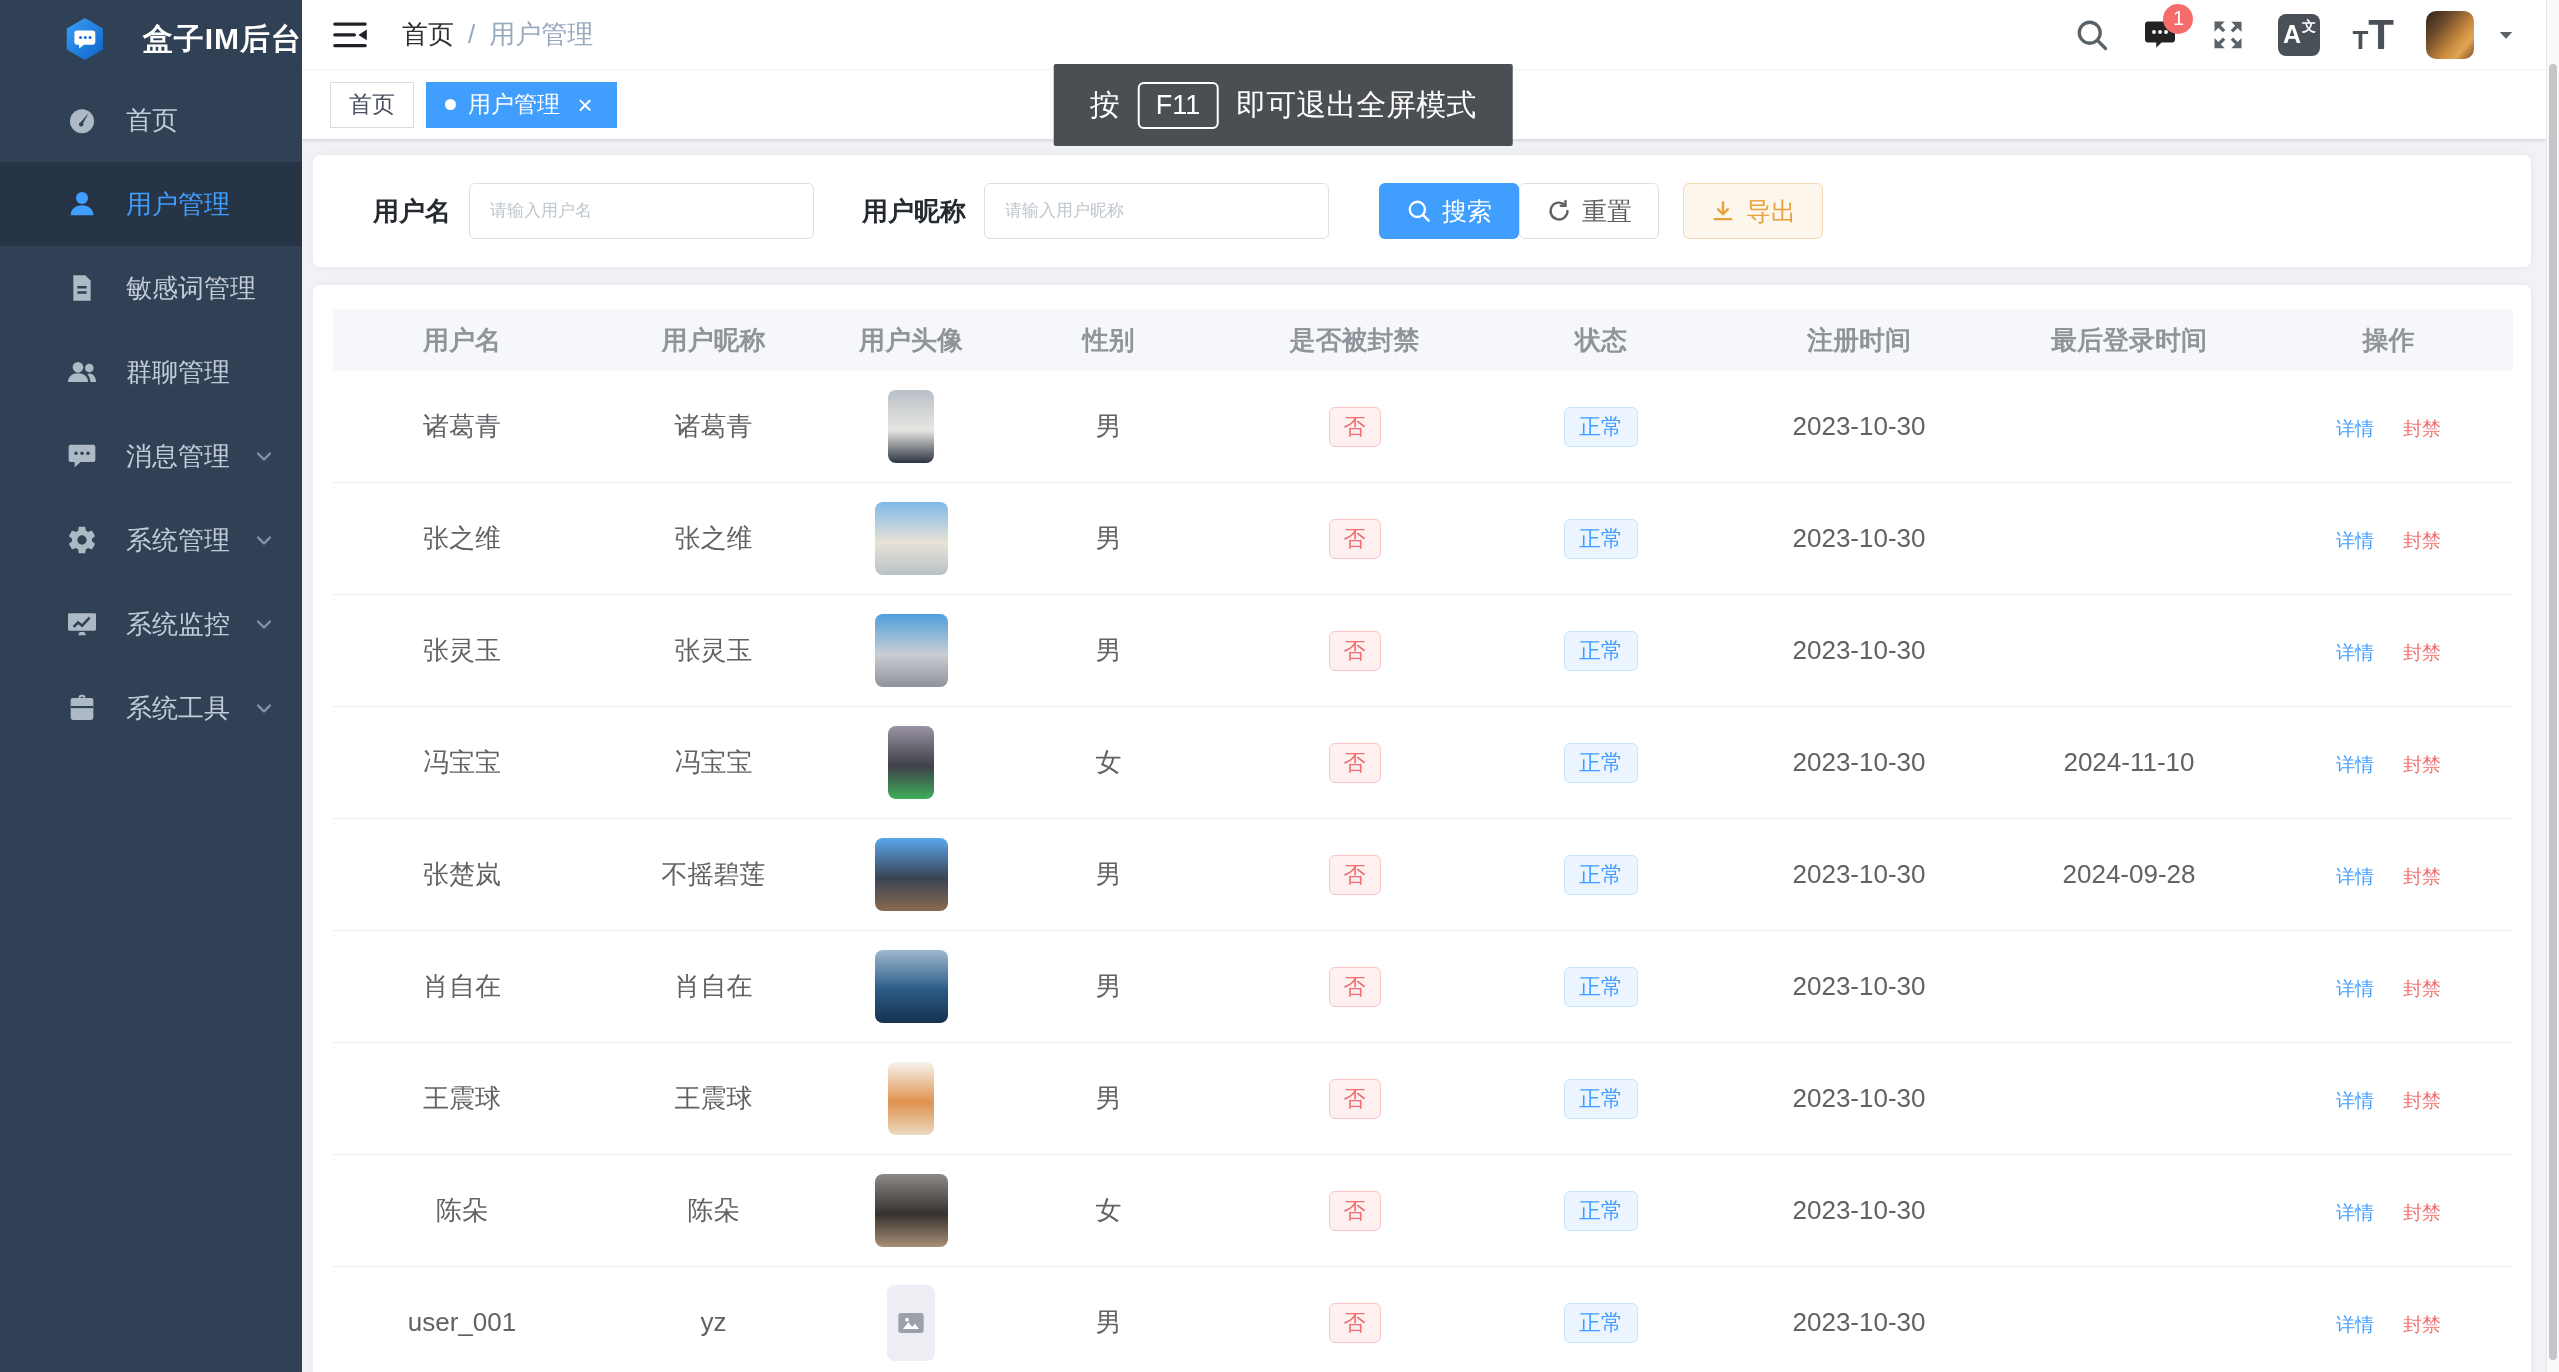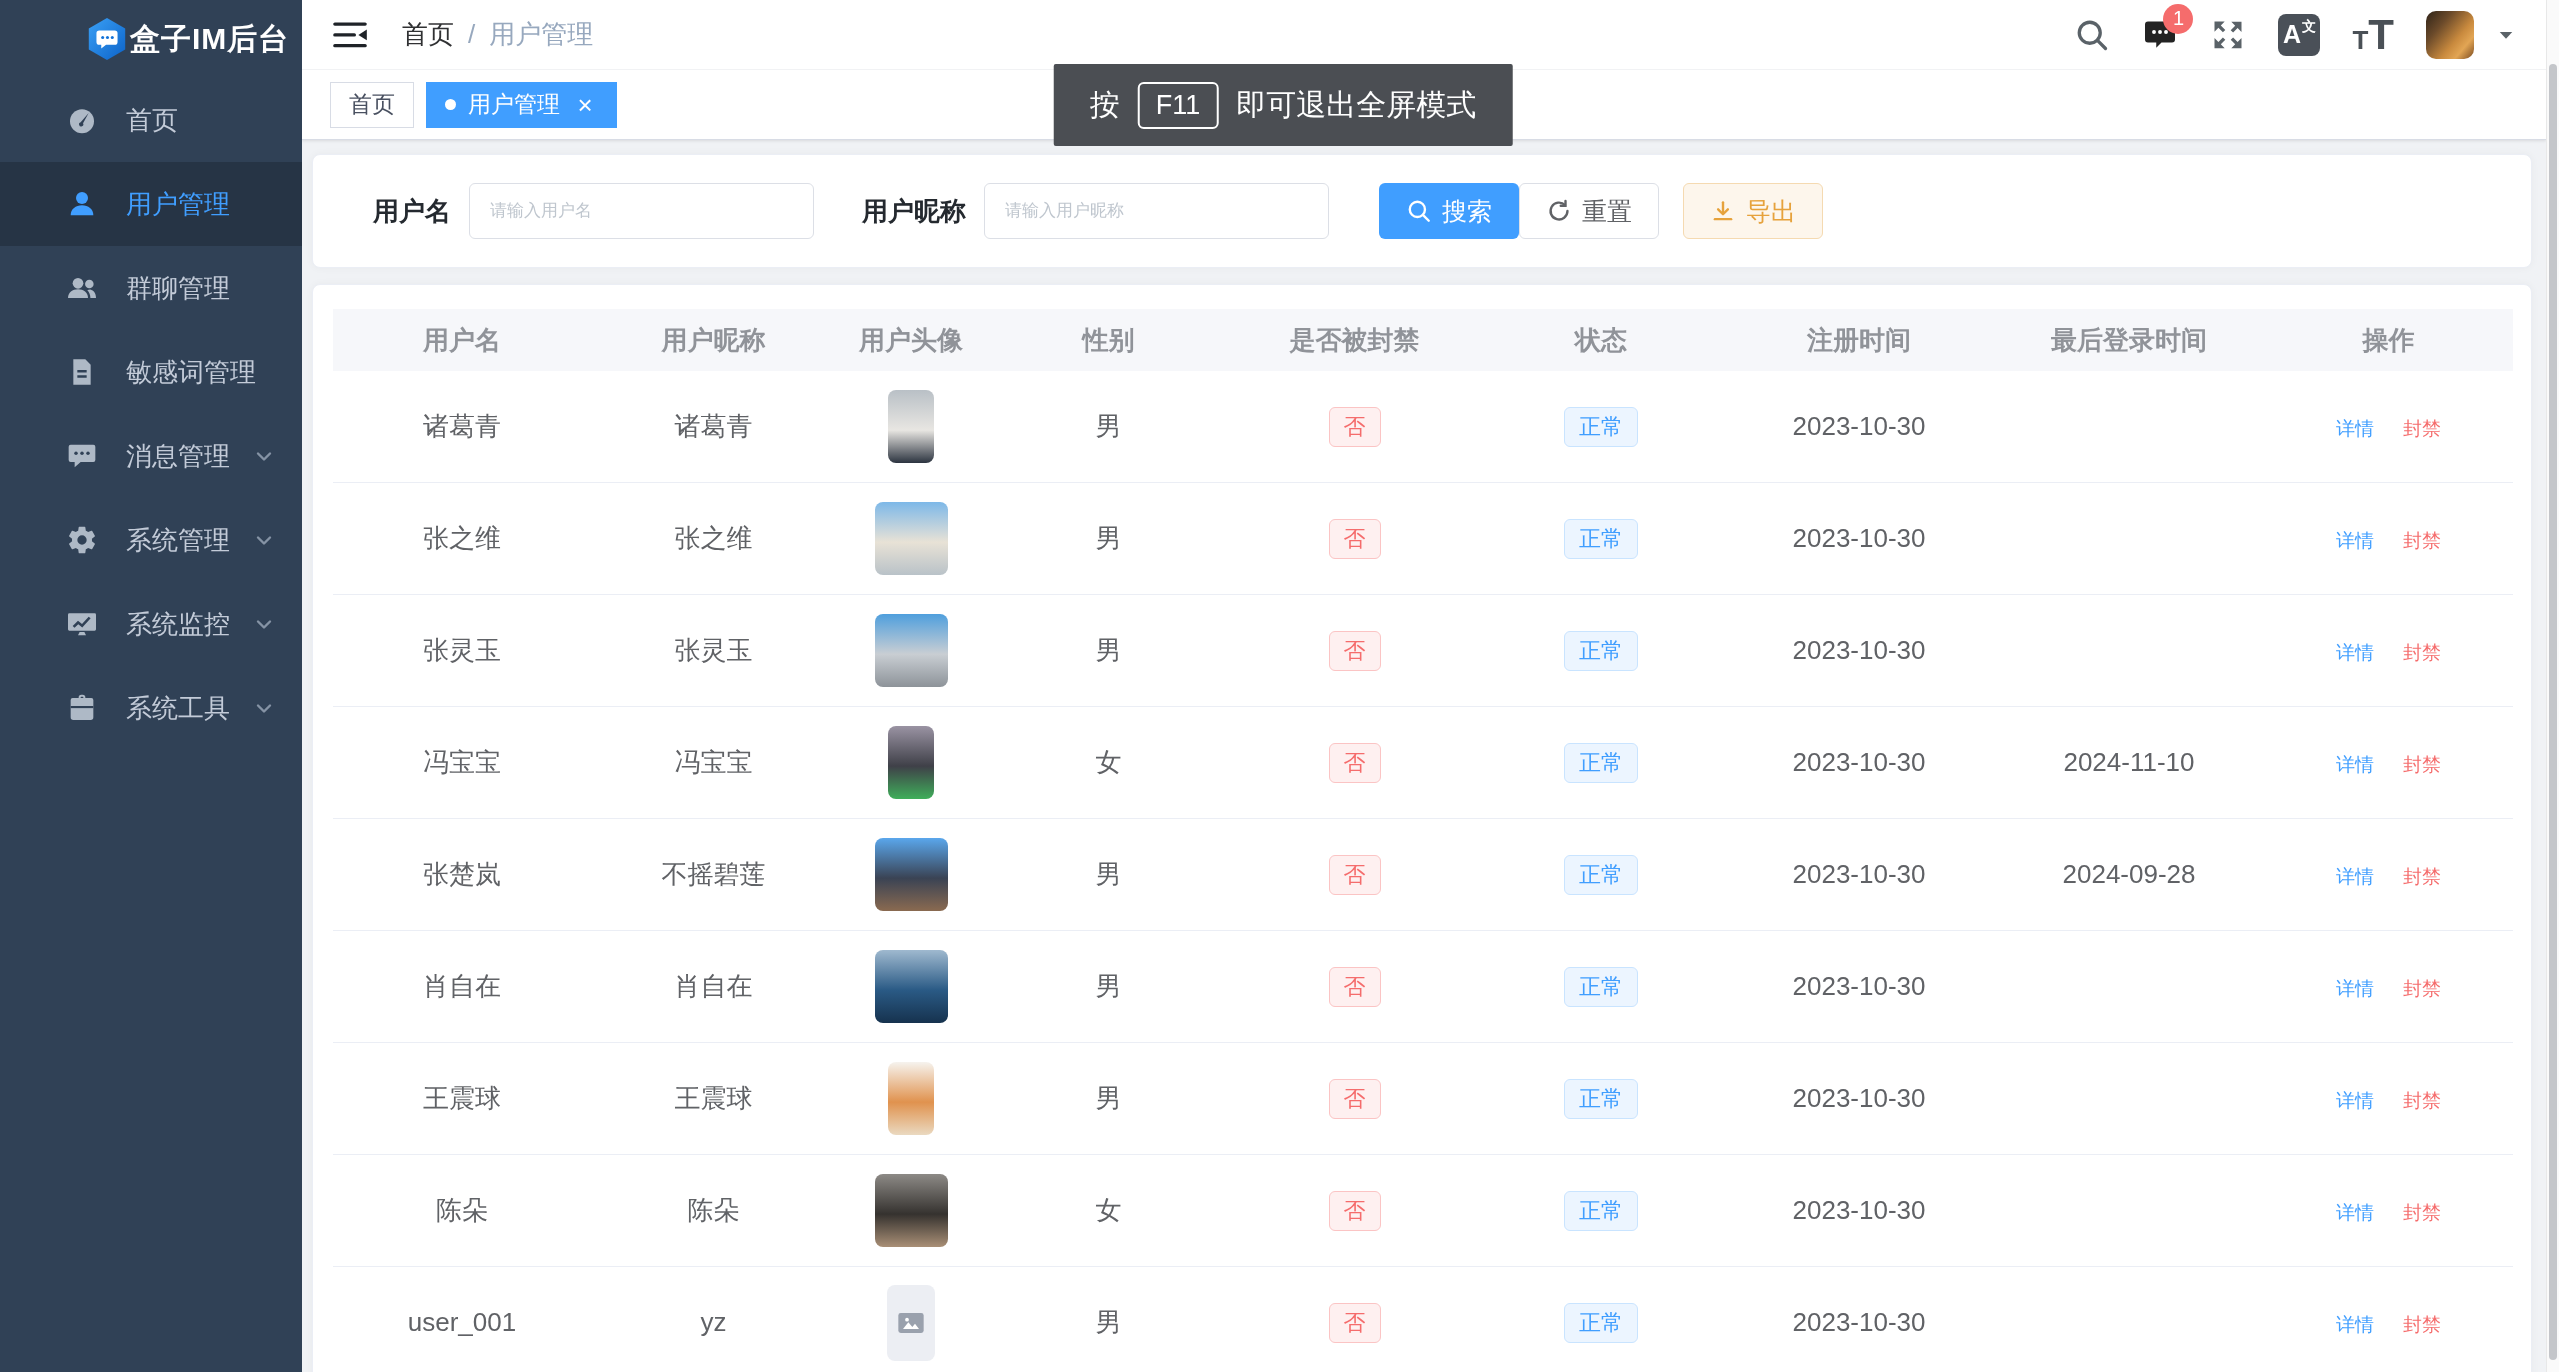--- a/index.html
+++ b/index.html
@@ -3,21 +3,21 @@
 <meta charset="utf-8">
 <style>
   html,body{margin:0;padding:0}
   body{
     width:2559px;height:1372px;position:relative;overflow:hidden;
     background:#f0f2f5;color:#303133;
     font-family:"Liberation Sans","DejaVu Sans",sans-serif;
   }
   
   .sidebar{position:absolute;left:0;top:0;bottom:0;width:302px;background:#304156;z-index:5}
-  .logo{height:78px;display:flex;align-items:center;gap:0;padding-left:84px}
+  .logo{height:78px;display:flex;align-items:center;gap:35px;padding-left:62px}
   .logo-icon{width:46px;height:46px;display:flex}
   .logo-icon svg{width:100%;height:100%}
   .logo-text{color:#fff;font-size:30px;font-weight:bold;letter-spacing:1px;white-space:nowrap}
   .menu-item{position:relative;height:84px;display:flex;align-items:center;gap:28px;padding-left:66px;color:#c3cbd8;font-size:26px;cursor:pointer}
   .menu-item .mi-icon{width:32px;height:32px;color:#aeb9c6;display:flex;flex:none}
   .menu-item .mi-icon svg{width:100%;height:100%}
   .menu-item.active{background:#263445;color:#409eff}
   .menu-item.active .mi-icon{color:#409eff}
   .mi-chevron{position:absolute;right:26px;width:24px;height:24px;color:#8593a5;display:none}
   .mi-chevron svg{width:100%;height:100%}
@@ -125,38 +125,38 @@
             <path d="M3.5 20.5c0-4.7 3.8-7.5 8.5-7.5s8.5 2.8 8.5 7.5z"></path>
           </svg>
         </span>
     <span class="mi-label">用户管理</span>
 
   </div>
 
   <div class="menu-item">
     <span class="mi-icon">
           <svg viewBox="0 0 24 24" fill="currentColor">
+            <path d="M5.5 2.5h9l4 4v15h-13z"></path>
+            <path d="M8.5 10.5h7v1.8h-7zm0 4h7v1.8h-7z" fill="#304156"></path>
+          </svg>
+        </span>
+    <span class="mi-label">敏感词管理</span>
+
+  </div>
+
+  <div class="menu-item">
+    <span class="mi-icon">
+          <svg viewBox="0 0 24 24" fill="currentColor">
             <circle cx="9" cy="8.5" r="4"></circle>
             <path d="M1.5 19.5C1.5 15.4 4.9 13 9 13s7.5 2.4 7.5 6.5z"></path>
             <circle cx="17.5" cy="9" r="3.2"></circle>
             <path d="M18.2 13.1c2.6.6 4.3 2.7 4.3 6.4h-4.2c0-2.5-.9-4.5-2.3-5.9.6-.3 1.4-.5 2.2-.5z"></path>
           </svg>
         </span>
     <span class="mi-label">群聊管理</span>
-
-  </div>
-
-  <div class="menu-item">
-    <span class="mi-icon">
-          <svg viewBox="0 0 24 24" fill="currentColor">
-            <path d="M5.5 2.5h9l4 4v15h-13z"></path>
-            <path d="M8.5 10.5h7v1.8h-7zm0 4h7v1.8h-7z" fill="#304156"></path>
-          </svg>
-        </span>
-    <span class="mi-label">敏感词管理</span>
 
   </div>
 
   <div class="menu-item expandable">
     <span class="mi-icon">
           <svg viewBox="0 0 24 24" fill="currentColor">
             <path d="M3.5 3.5h17A1.5 1.5 0 0 1 22 5v10a1.5 1.5 0 0 1-1.5 1.5H11l-4.5 4v-4h-3A1.5 1.5 0 0 1 2 15V5a1.5 1.5 0 0 1 1.5-1.5z"></path>
             <circle cx="7.5" cy="10" r="1.3" fill="#304156"></circle>
             <circle cx="12" cy="10" r="1.3" fill="#304156"></circle>
             <circle cx="16.5" cy="10" r="1.3" fill="#304156"></circle>

